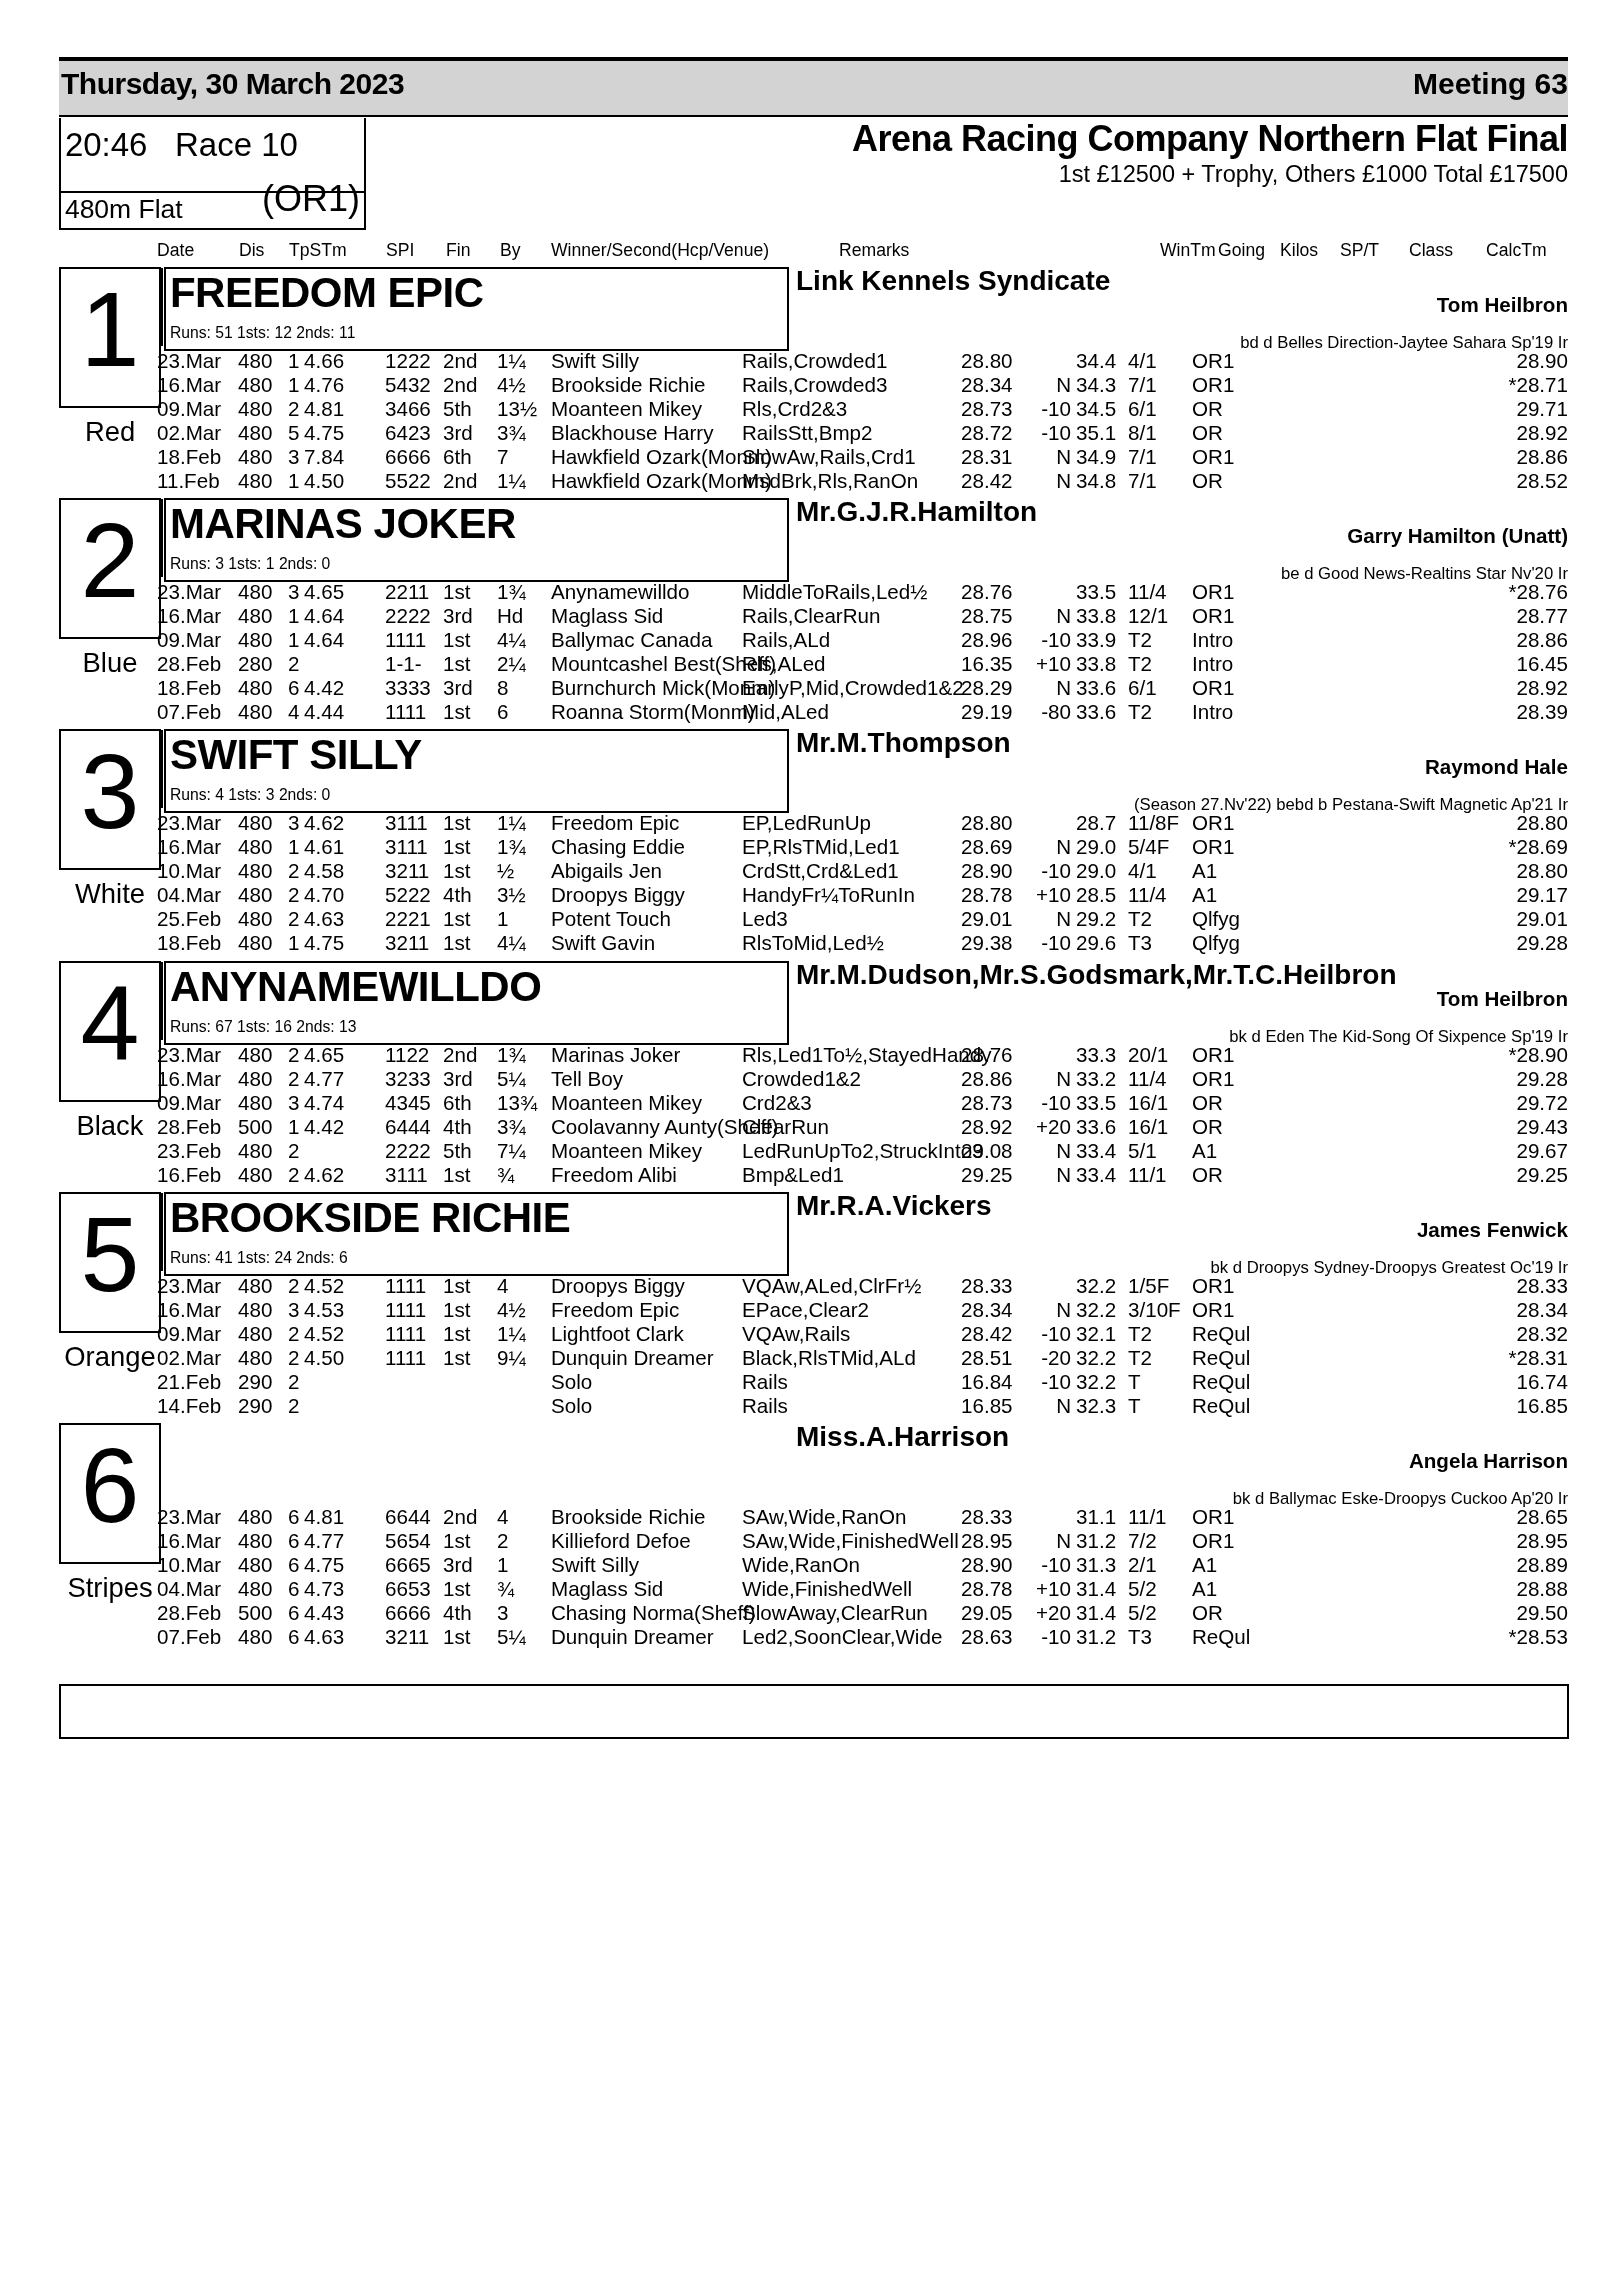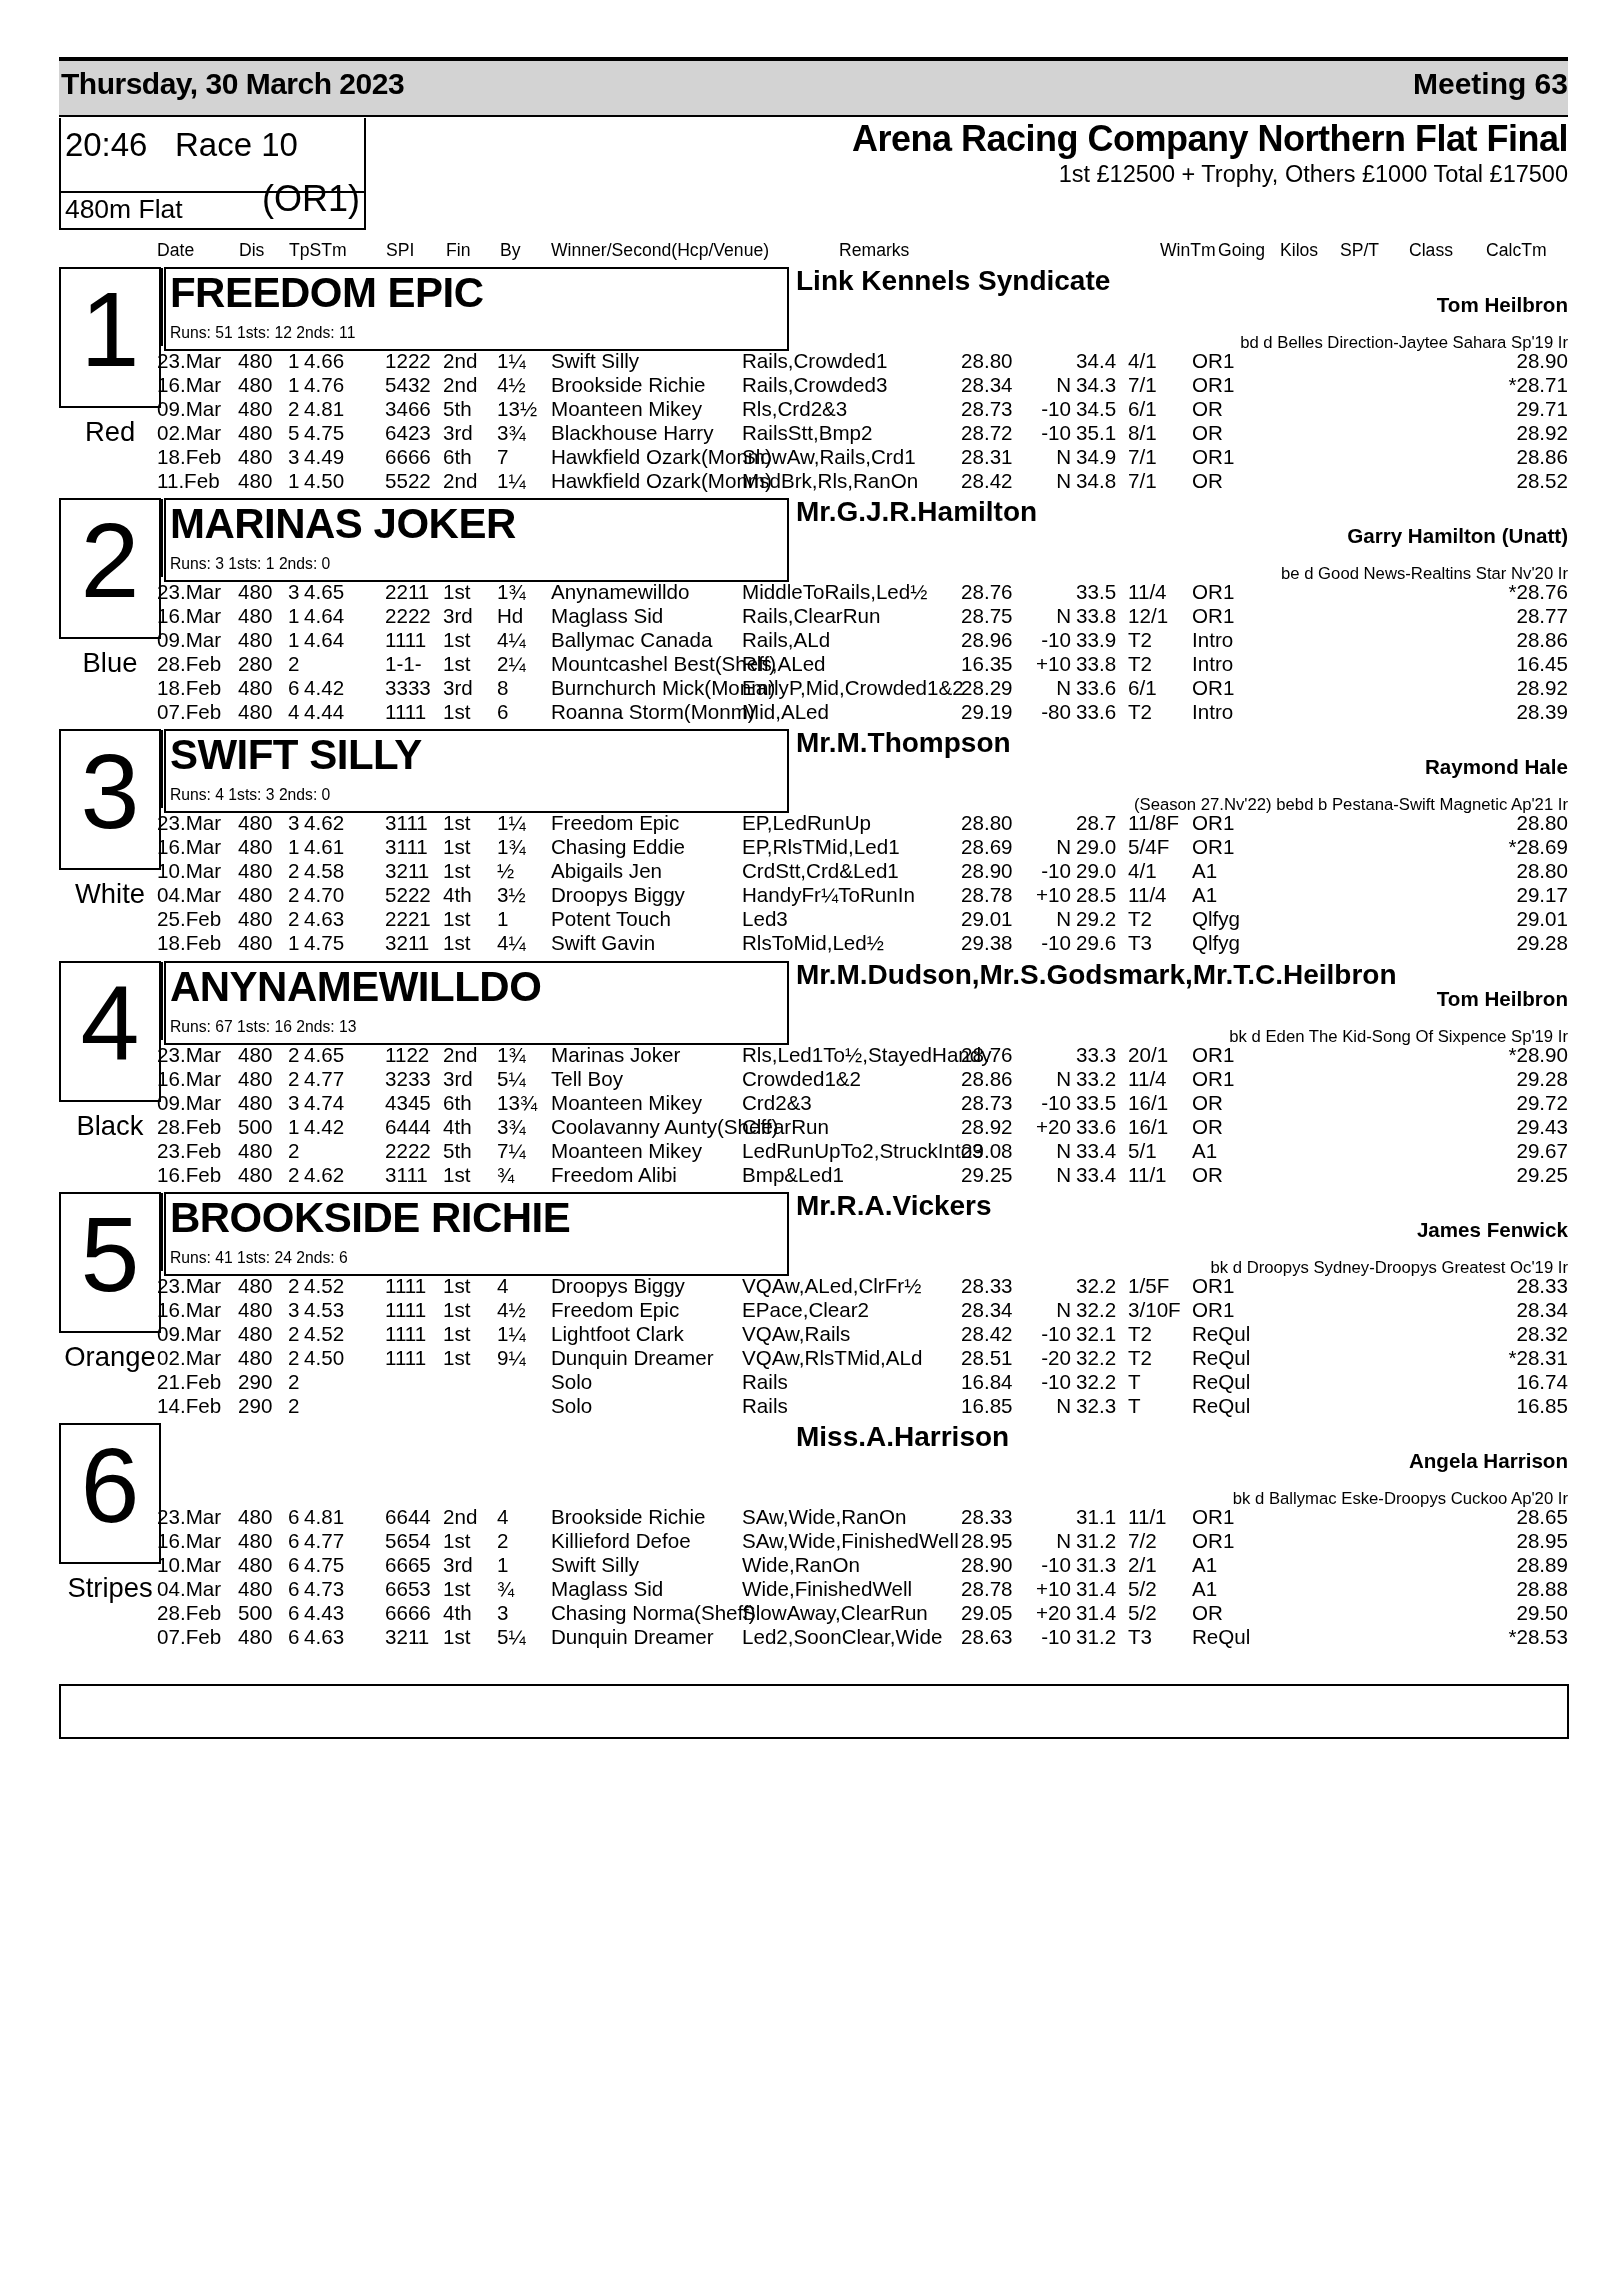--- a/index.html
+++ b/index.html
@@ -161,21 +161,21 @@
     <span class="c-going">-10</span>
     <span class="c-kilos">35.1</span>
     <span class="c-spt">8/1</span>
     <span class="c-class">OR</span>
     <span class="c-calc">28.92</span>
   </div>
         <div class="run">
     <span class="c-date">18.Feb</span>
     <span class="c-dis">480</span>
     <span class="c-tp">3</span>
-    <span class="c-stm">4.49</span>
+    <span class="c-stm">7.84</span>
     <span class="c-spi">6666</span>
     <span class="c-fin">6th</span>
     <span class="c-by">7</span>
     <span class="c-win">Hawkfield Ozark(Monm)</span>
     <span class="c-rem">SlowAw,Rails,Crd1</span>
     <span class="c-wtm">28.31</span>
     <span class="c-going">N</span>
     <span class="c-kilos">34.9</span>
     <span class="c-spt">7/1</span>
     <span class="c-class">OR1</span>
@@ -617,21 +617,21 @@
   </div>
         <div class="run">
     <span class="c-date">02.Mar</span>
     <span class="c-dis">480</span>
     <span class="c-tp">2</span>
     <span class="c-stm">4.50</span>
     <span class="c-spi">1111</span>
     <span class="c-fin">1st</span>
     <span class="c-by">9¼</span>
     <span class="c-win">Dunquin Dreamer</span>
-    <span class="c-rem">VQAw,RlsTMid,ALd</span>
+    <span class="c-rem">Black,RlsTMid,ALd</span>
     <span class="c-wtm">28.51</span>
     <span class="c-going">-20</span>
     <span class="c-kilos">32.2</span>
     <span class="c-spt">T2</span>
     <span class="c-class">ReQul</span>
     <span class="c-calc">*28.31</span>
   </div>
         <div class="run">
     <span class="c-date">21.Feb</span>
     <span class="c-dis">290</span>

